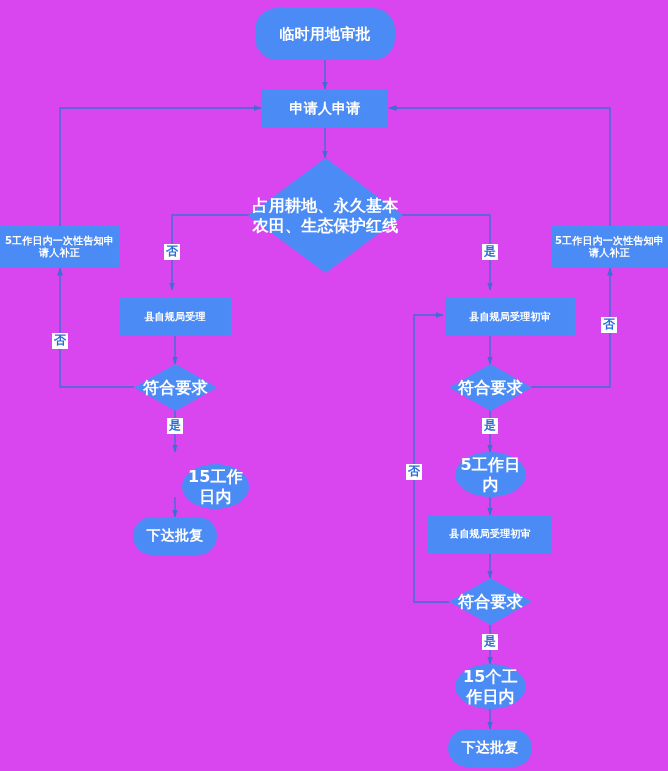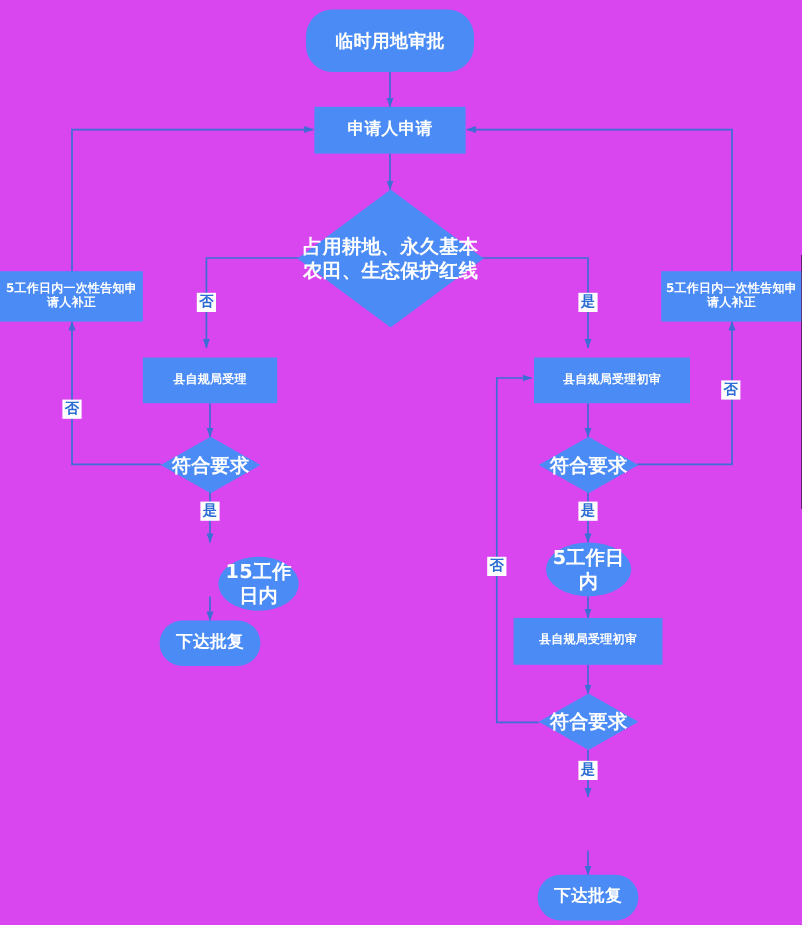--- a/index.html
+++ b/index.html
@@ -188,20 +188,23 @@
     <span>县自规局受理初审</span>
   </div>
 
   <div class="node diamond t12" style="left:449px; top:578px; width:83px; height:47px;">
     <svg class="dshape" viewBox="0 0 83 47" preserveAspectRatio="none">
       <polygon points="41.5,0 83,23.5 41.5,47 0,23.5" fill="#4a8bf5"></polygon>
     </svg>
     <span class="dtext">符合要求</span>
   </div>
 
+  <div class="node ellipse t12" style="left:455px; top:664px; width:71px; height:45px;">
+    <span>15个工作日内</span>
+  </div>
 
   <div class="node stadium t14" style="left:448px; top:729px; width:84px; height:38px;">
     <span>下达批复</span>
   </div>
 
   <div class="edge-label" style="left:164px; top:244px;">否</div>
 
   <div class="edge-label" style="left:482px; top:244px;">是</div>
 
   <div class="edge-label" style="left:52px; top:333px;">否</div>

